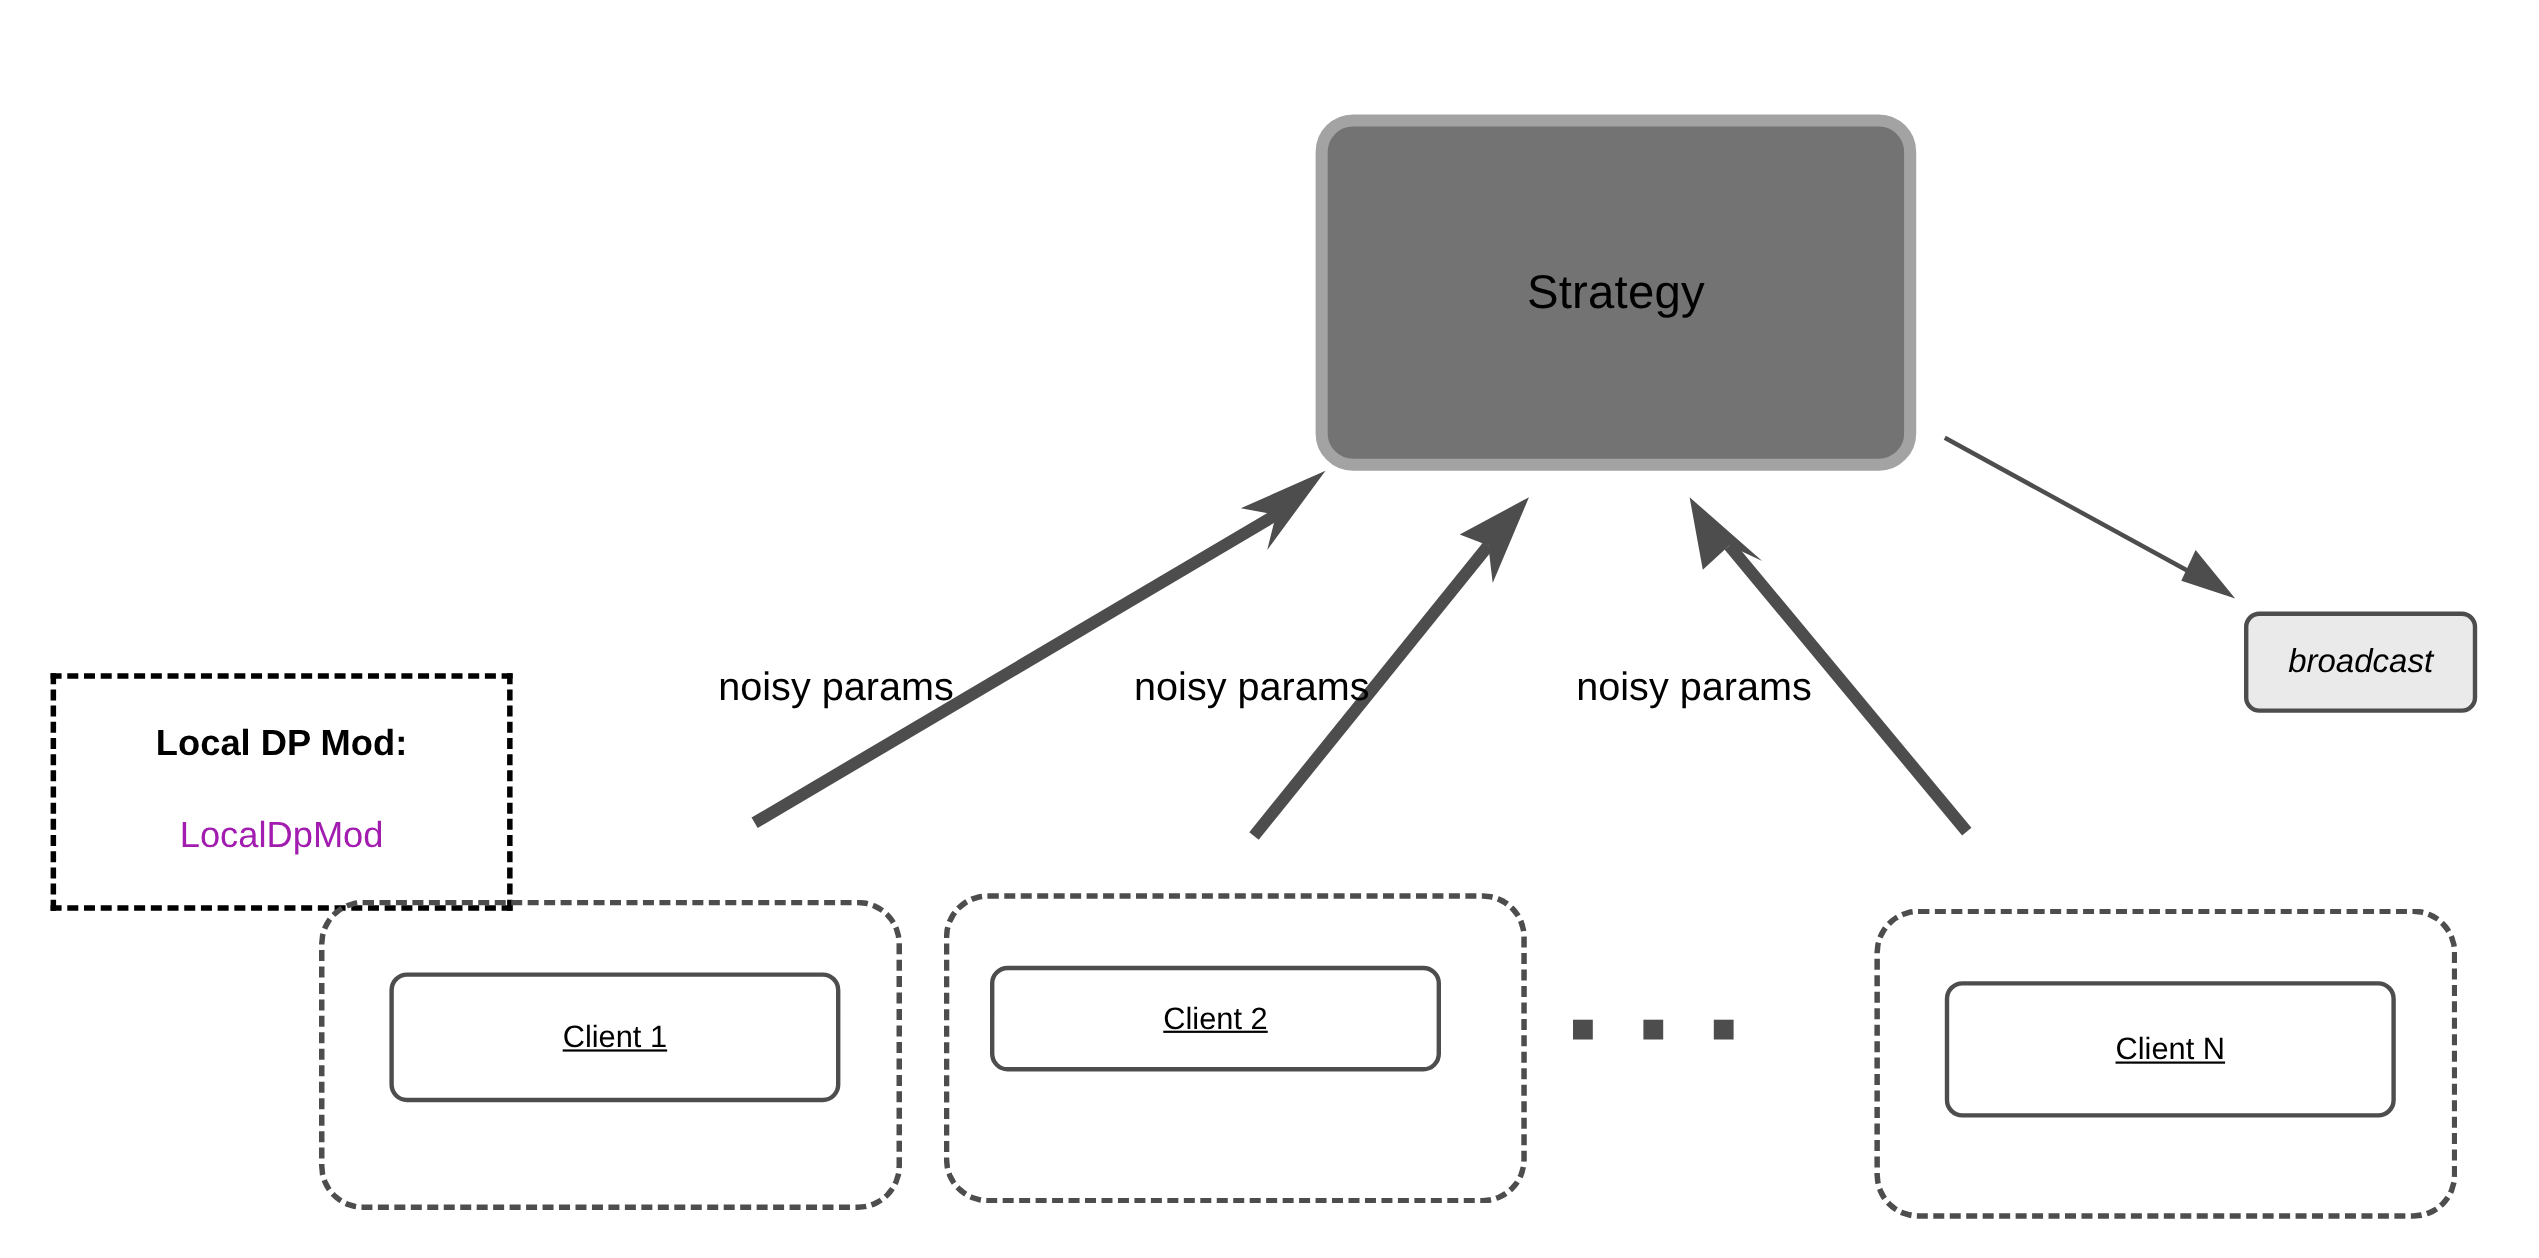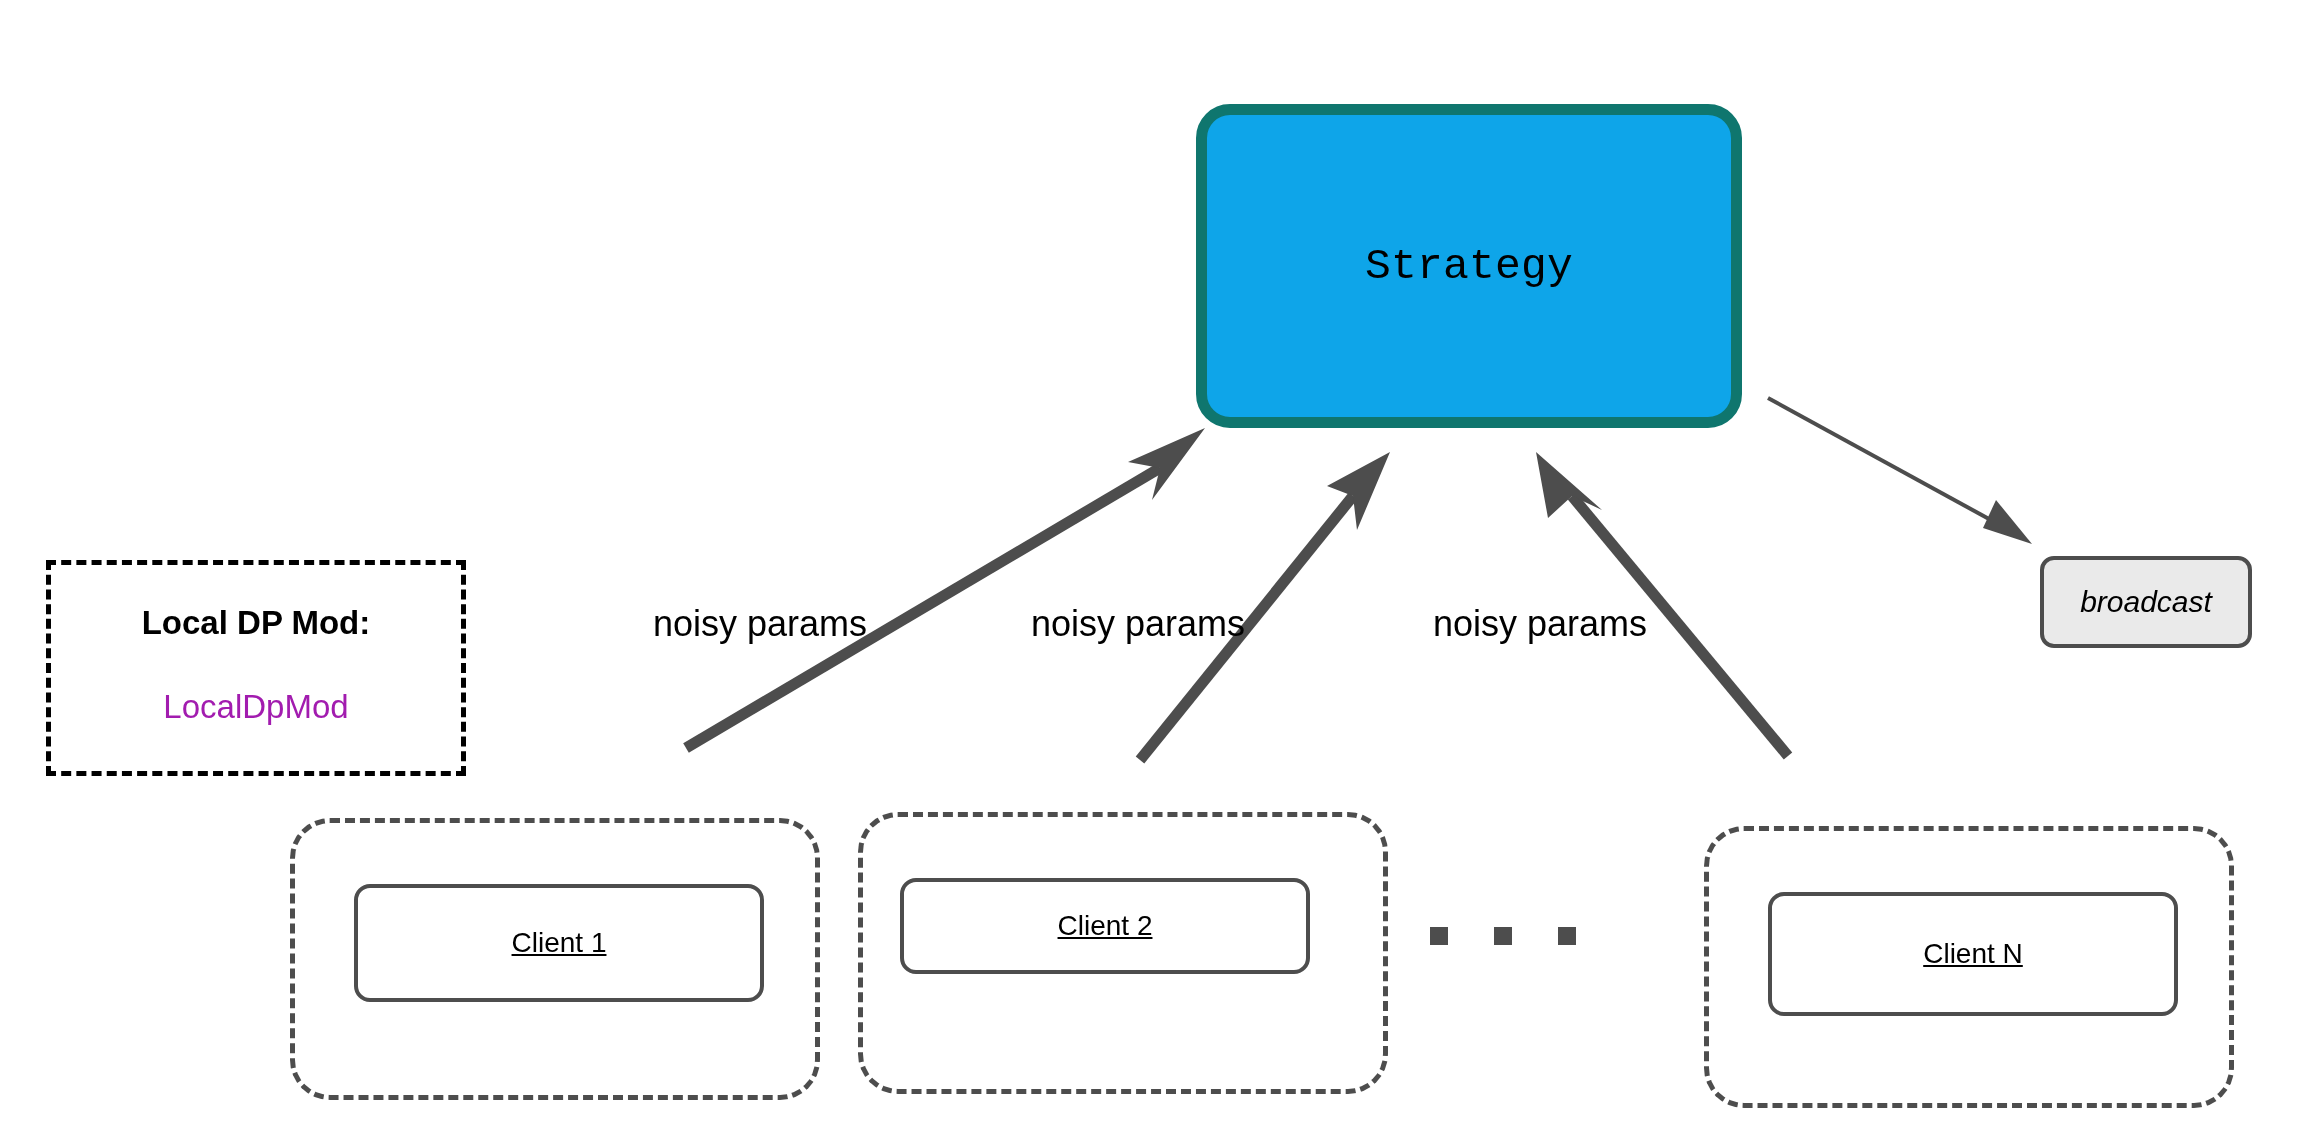--- a/index.html
+++ b/index.html
@@ -25,27 +25,26 @@
   }
 
   
   .strategy-node {
     position: absolute;
     left: 1196px;
     top: 104px;
     width: 546px;
     height: 324px;
     box-sizing: border-box;
-    background: #0ea5e9;
-    border: 11px solid #0f766e;
+    background: #737373;
+    border: 11px solid #a3a3a3;
     border-radius: 34px;
     display: flex;
     align-items: center;
     justify-content: center;
-    font-family: Liberation Mono, monospace;
   }
   .strategy-label {
     font-size: 43px;
     color: #000000;
     letter-spacing: 0.2px;
   }
 
   
   .broadcast-node {
     position: absolute;
@@ -64,21 +63,21 @@
   }
   .broadcast-label {
     font-size: 30px;
     color: #000000;
   }
 
   
   .legend-box {
     position: absolute;
     left: 46px;
-    top: 560px;
+    top: 612px;
     width: 420px;
     height: 216px;
     box-sizing: border-box;
     border: 5px dashed #000000;
     background: transparent;
     display: flex;
     flex-direction: column;
     align-items: center;
     justify-content: center;
   }

